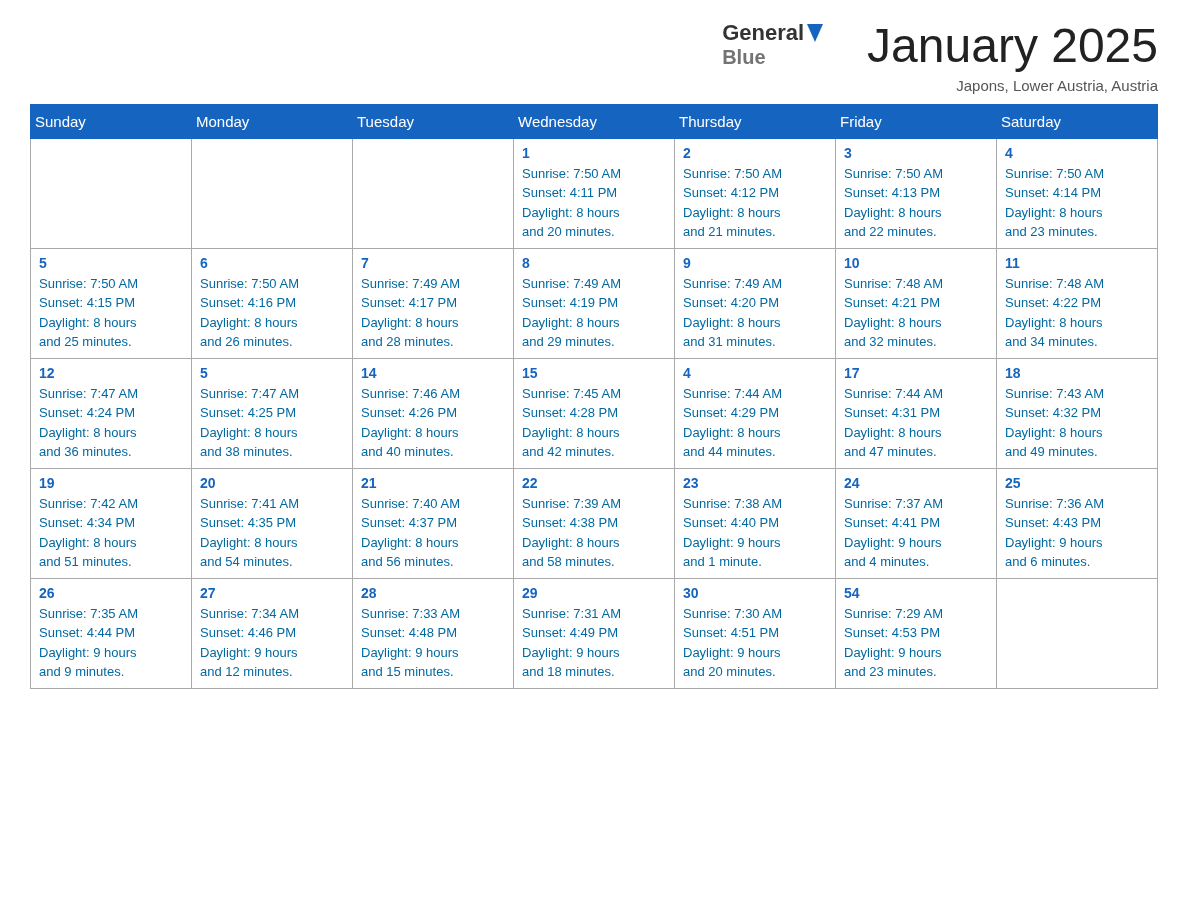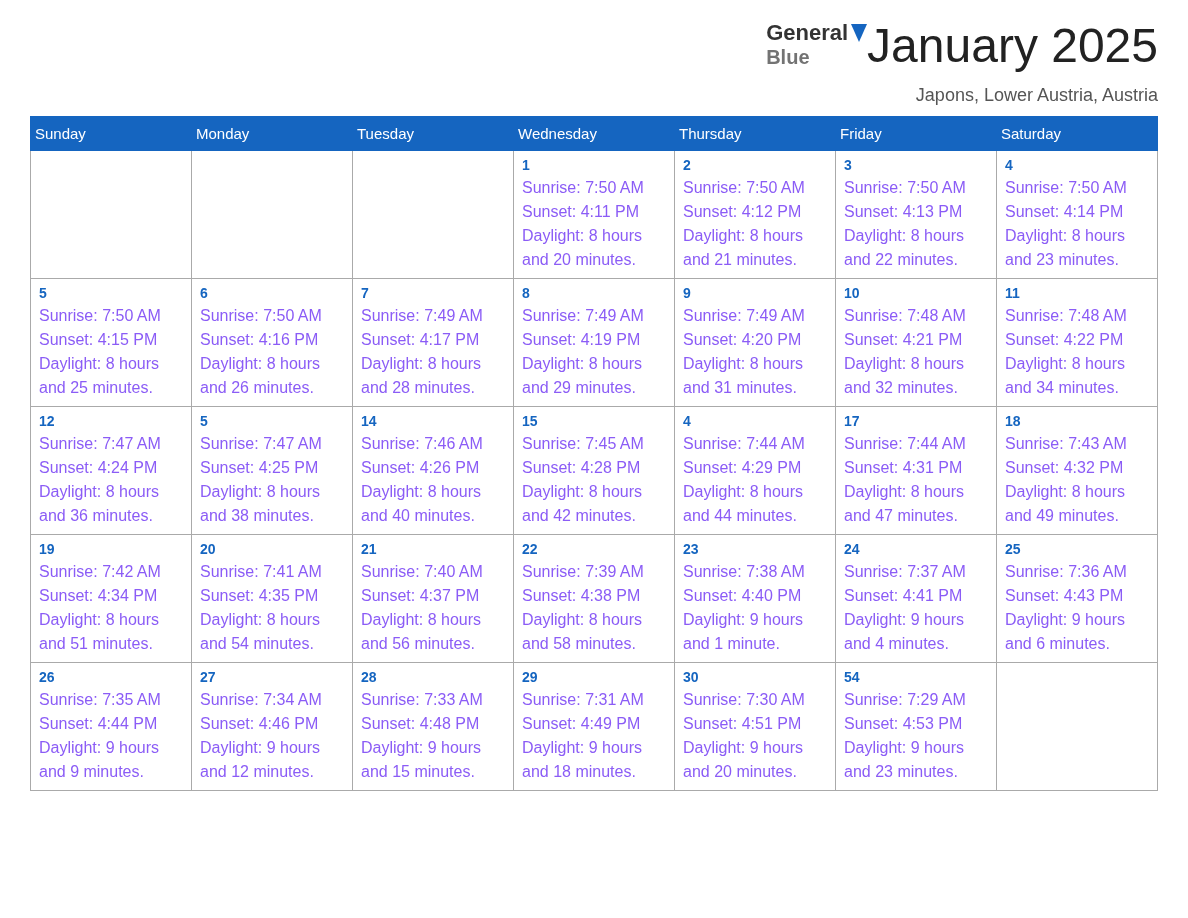--- a/index.html
+++ b/index.html
@@ -28,25 +28,26 @@
       color: #737373;
     }
     .title-block {
       text-align: right;
     }
     .month-title {
       font-size: 48px;
       font-weight: normal;
       color: #222;
       line-height: 1.1;
+      margin-left: 44px;
     }
     .location {
-      font-size: 18px;
+      font-size: 15px;
       color: #555;
-      margin-top: 12px;
+      margin-top: 4px;
     }
     .calendar {
       width: 100%;
       border-collapse: collapse;
       margin-top: 10px;
     }
     .calendar th {
       background-color: #1565c0;
       color: #fff;
       text-align: left;
@@ -65,22 +66,22 @@
       color: #333;
     }
     .day-num {
       font-size: 14px;
       font-weight: bold;
       color: #1565c0;
       display: block;
       margin-bottom: 3px;
     }
     .day-info {
-      font-size: 16px;
-      color: #8b5cf6;
+      font-size: 13px;
+      color: #0369a1;
       line-height: 1.5;
     }
     .empty-cell {
       background: #fff;
     }
     .logo-wrapper {
       display: flex;
       flex-direction: column;
       align-items: flex-start;
     }

